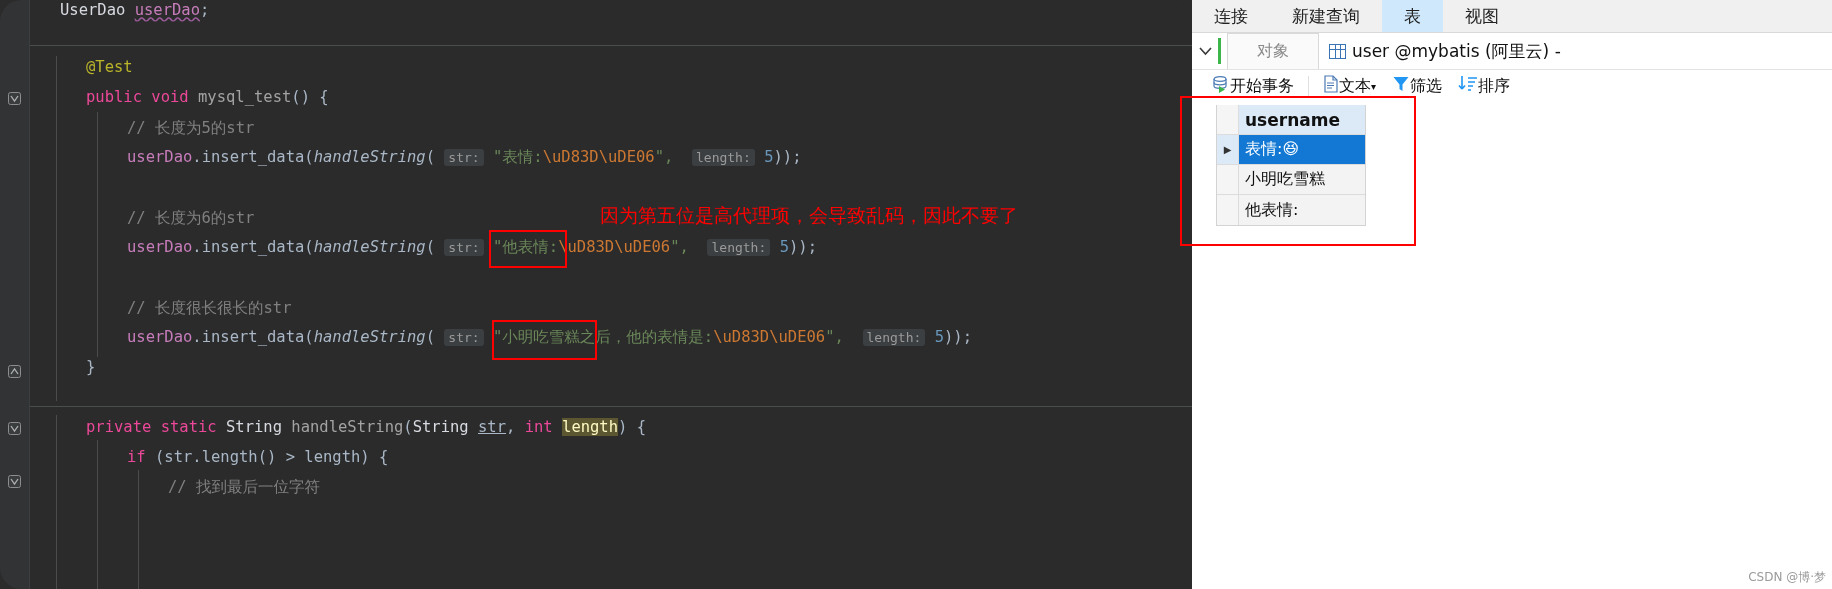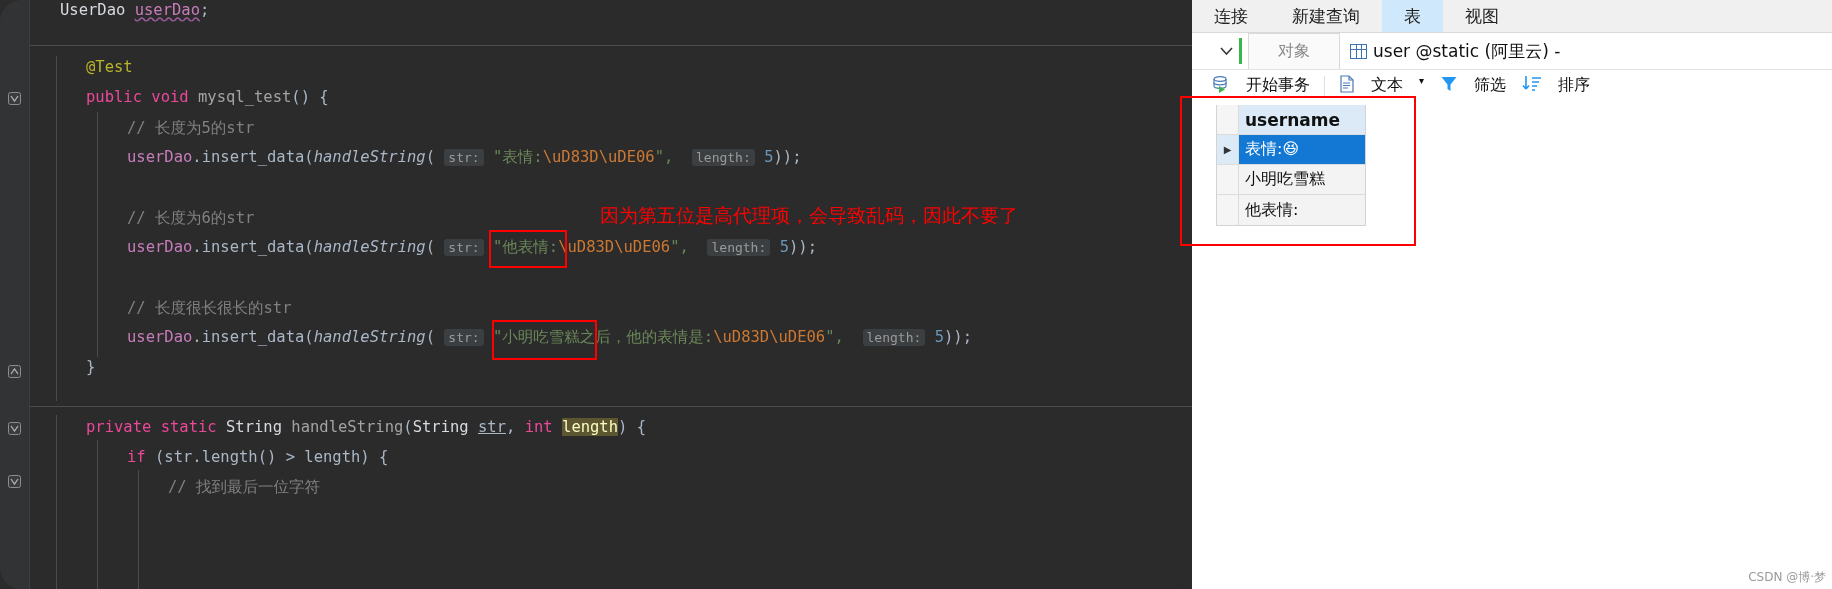--- a/index.html
+++ b/index.html
@@ -92,21 +92,21 @@
   }
   .nv-tab {
     display:flex; align-items:center; justify-content:center;
     padding:0 22px; font-size:17px; color:#222; cursor:default;
   }
   .nv-tab.active { background:#cfe8fb; }
 
   .nv-second {
     position:absolute; left:0; top:33px; width:640px; height:37px;
     background:#ffffff; border-bottom:1px solid #e3e3e3;
-    display:flex; align-items:center;padding-left:21px;
+    display:flex; align-items:center;
   }
   .nv-chev { width:26px; text-align:center; color:#444; font-size:13px; }
   .nv-greenbar { width:3px; height:26px; background:#3cb54a; margin-right:6px; }
   .nv-objtab {
     height:36px; min-width:92px; display:flex; align-items:center; justify-content:center;
     border:1px solid #d9d9d9; border-bottom:none; background:#fafafa;
     color:#8a8a8a; font-size:16px;
   }
   .nv-doctab {
     height:36px; display:flex; align-items:center; gap:6px; padding:0 10px;
@@ -121,21 +121,21 @@
   .grid-ico:after {
     content:""; position:absolute; top:0; bottom:0; left:5px; width:1px; background:#3b74b5;
     box-shadow:5px 0 0 0 #3b74b5;
   }
 
   .nv-toolbar {
     position:absolute; left:0; top:70px; width:640px; height:32px;
     display:flex; align-items:center; gap:4px; padding-left:14px;
     background:#fff; font-size:16px; color:#111;
   }
-  .tb-item { display:flex; align-items:flex-start; gap:16px; padding:0 6px; white-space:nowrap; }
+  .tb-item { display:flex; align-items:center; gap:0; padding:0 6px; white-space:nowrap; }
   .tb-sep { width:1px; height:20px; background:#e0e0e0; margin:0 4px; }
 
   
   .nv-grid {
     position:absolute; left:24px; top:105px; width:150px;
     border:1px solid #d3d3d3; border-top:none; background:#fff;
   }
   .g-row { display:flex; height:30px; border-bottom:1px solid #dcdcdc; }
   .g-row:last-child { border-bottom:none; }
   .g-marker {
@@ -274,21 +274,21 @@
   <div class="nv-second">
     <div class="nv-chev">
       <svg width="13" height="9" viewBox="0 0 13 9">
           <path d="M1 1 L6.5 7 L12 1" fill="none" stroke="#3a3a3a" stroke-width="1.6"></path>
         </svg>
     </div>
     <div class="nv-greenbar"></div>
     <div class="nv-objtab">对象</div>
     <div class="nv-doctab">
       <span class="grid-ico"></span>
-      <span>user @static (阿里云) -</span>
+      <span>user @mybatis (阿里云) -</span>
     </div>
   </div>
 
   <div class="nv-toolbar">
     <div class="tb-item">
       <span>
         <svg width="18" height="18" viewBox="0 0 18 18">
           <ellipse cx="8" cy="4" rx="6" ry="2.3" fill="none" stroke="#4a7ab5" stroke-width="1.2"></ellipse>
           <path d="M2 4 V11 C2 12.3 4.7 13.3 8 13.3 C11.3 13.3 14 12.3 14 11 V4" fill="none" stroke="#4a7ab5" stroke-width="1.2"></path>
           <path d="M2 7.5 C2 8.8 4.7 9.8 8 9.8 C11.3 9.8 14 8.8 14 7.5" fill="none" stroke="#4a7ab5" stroke-width="1.2"></path>

